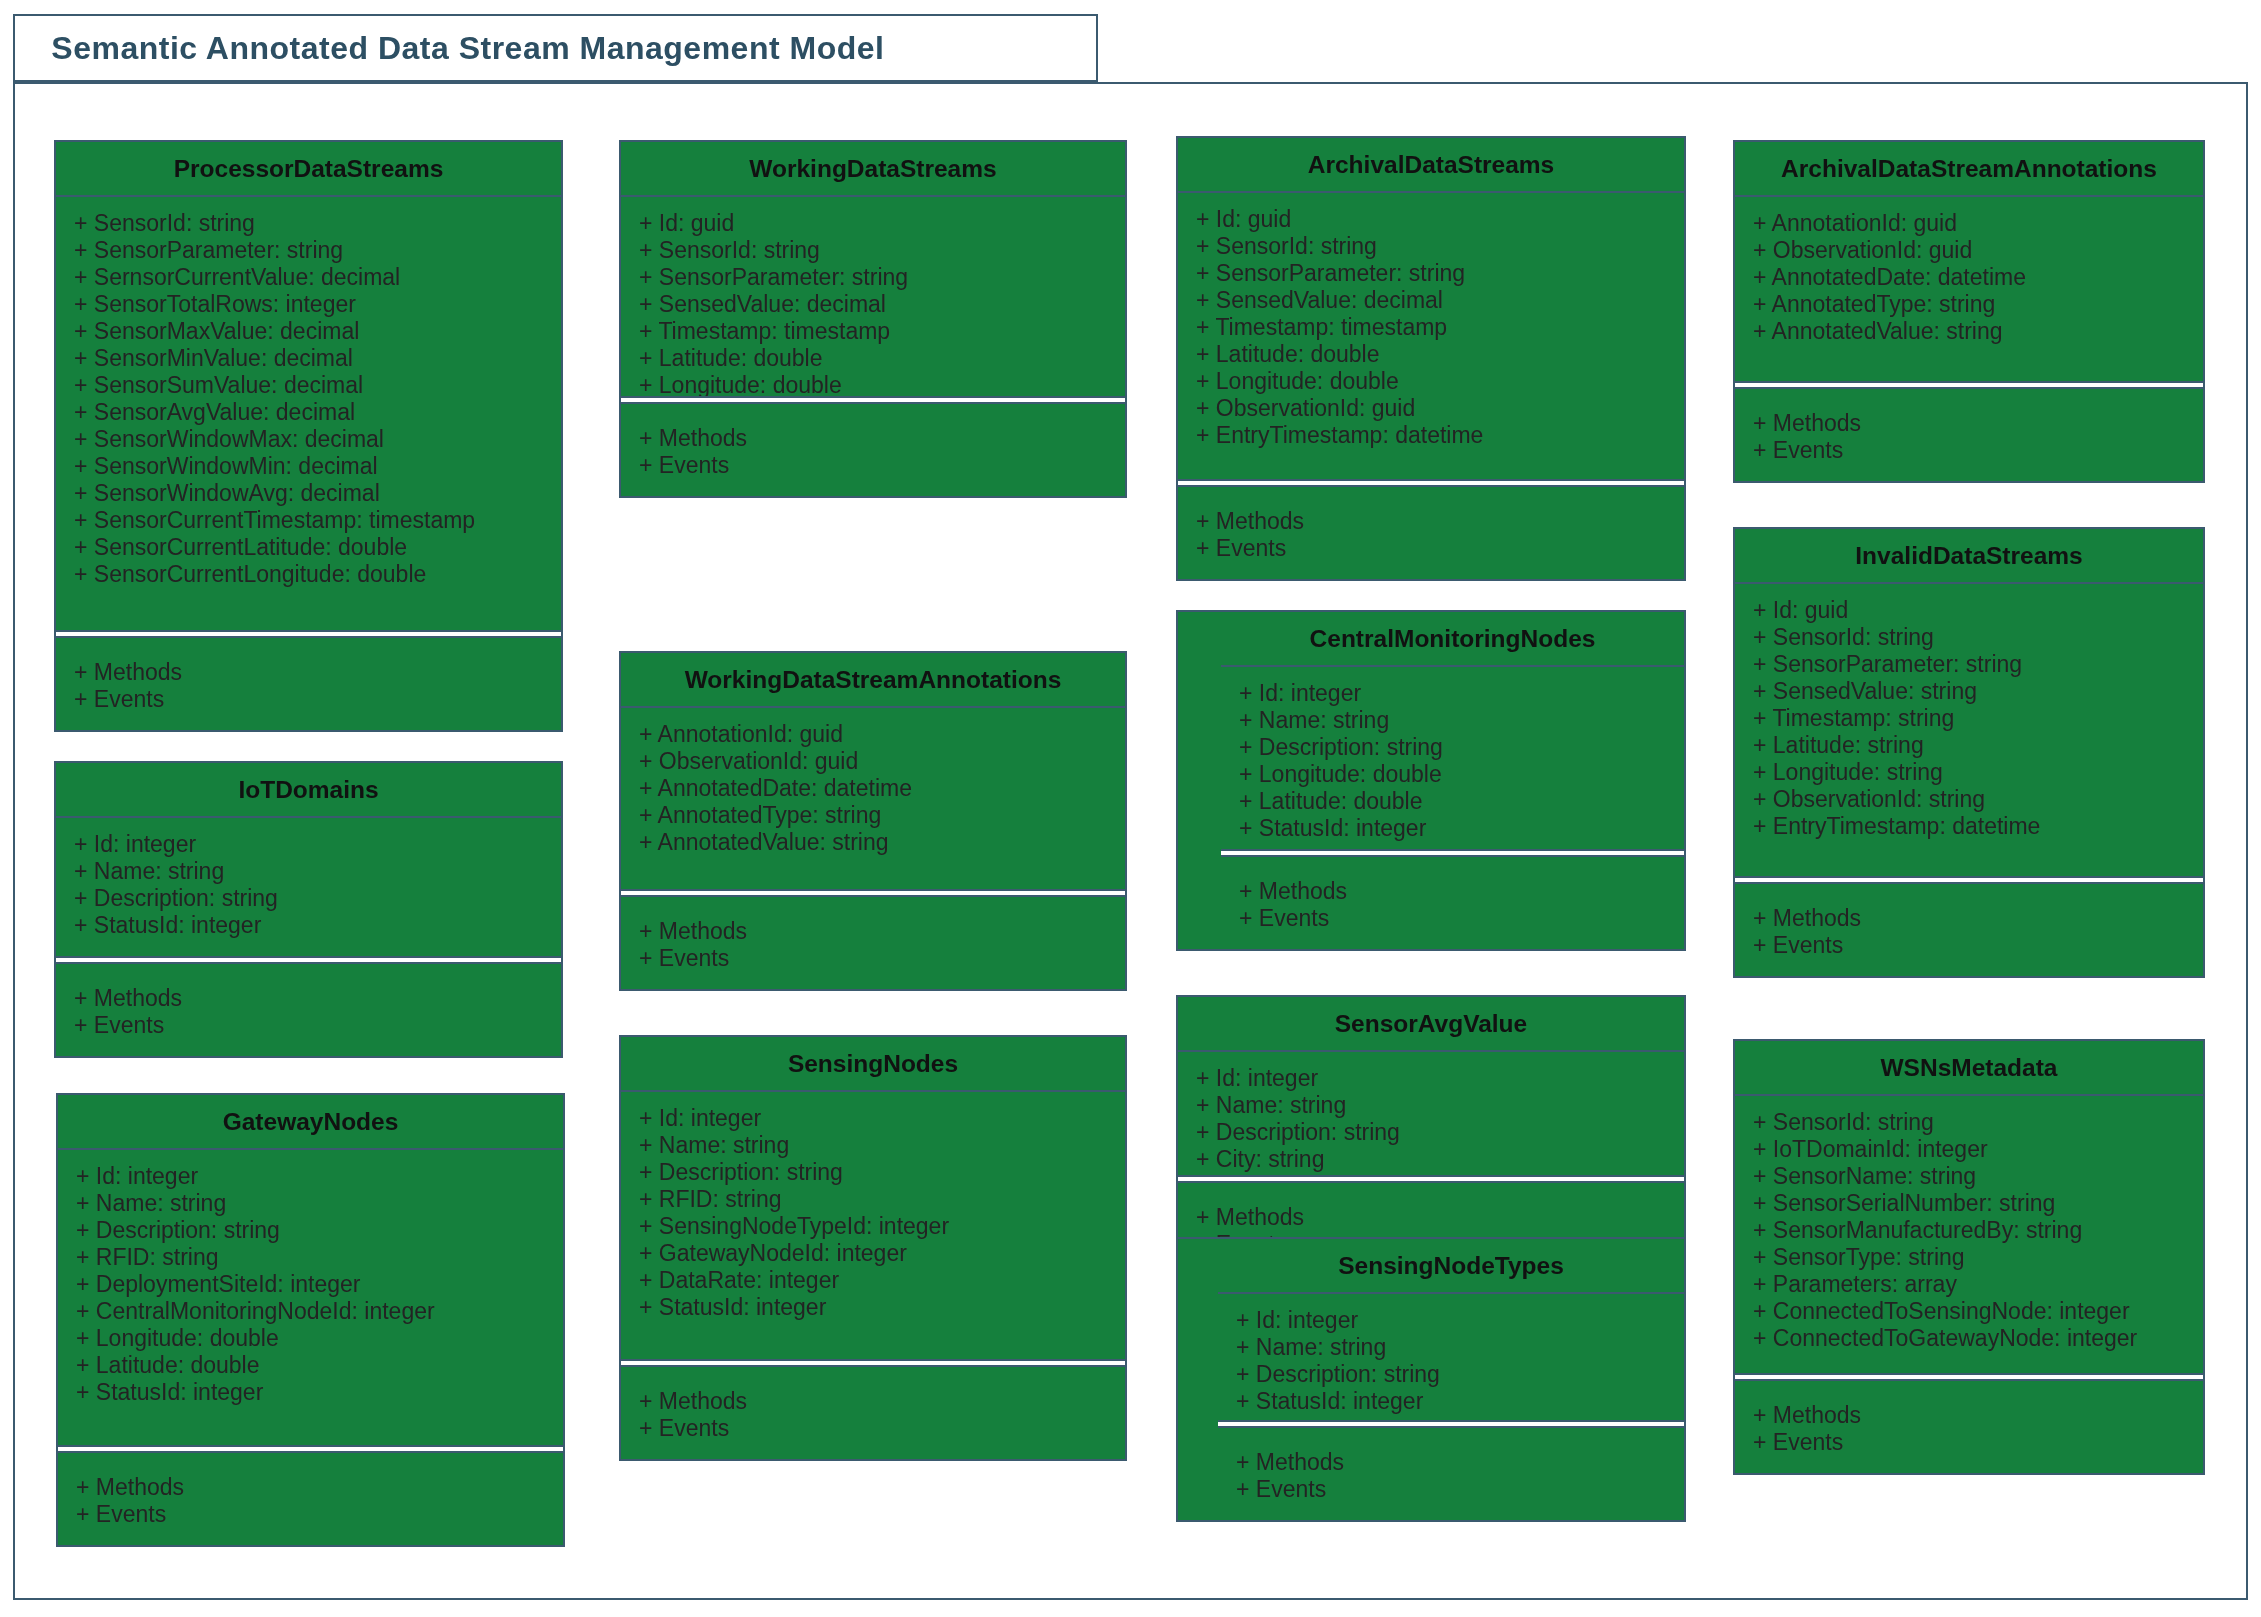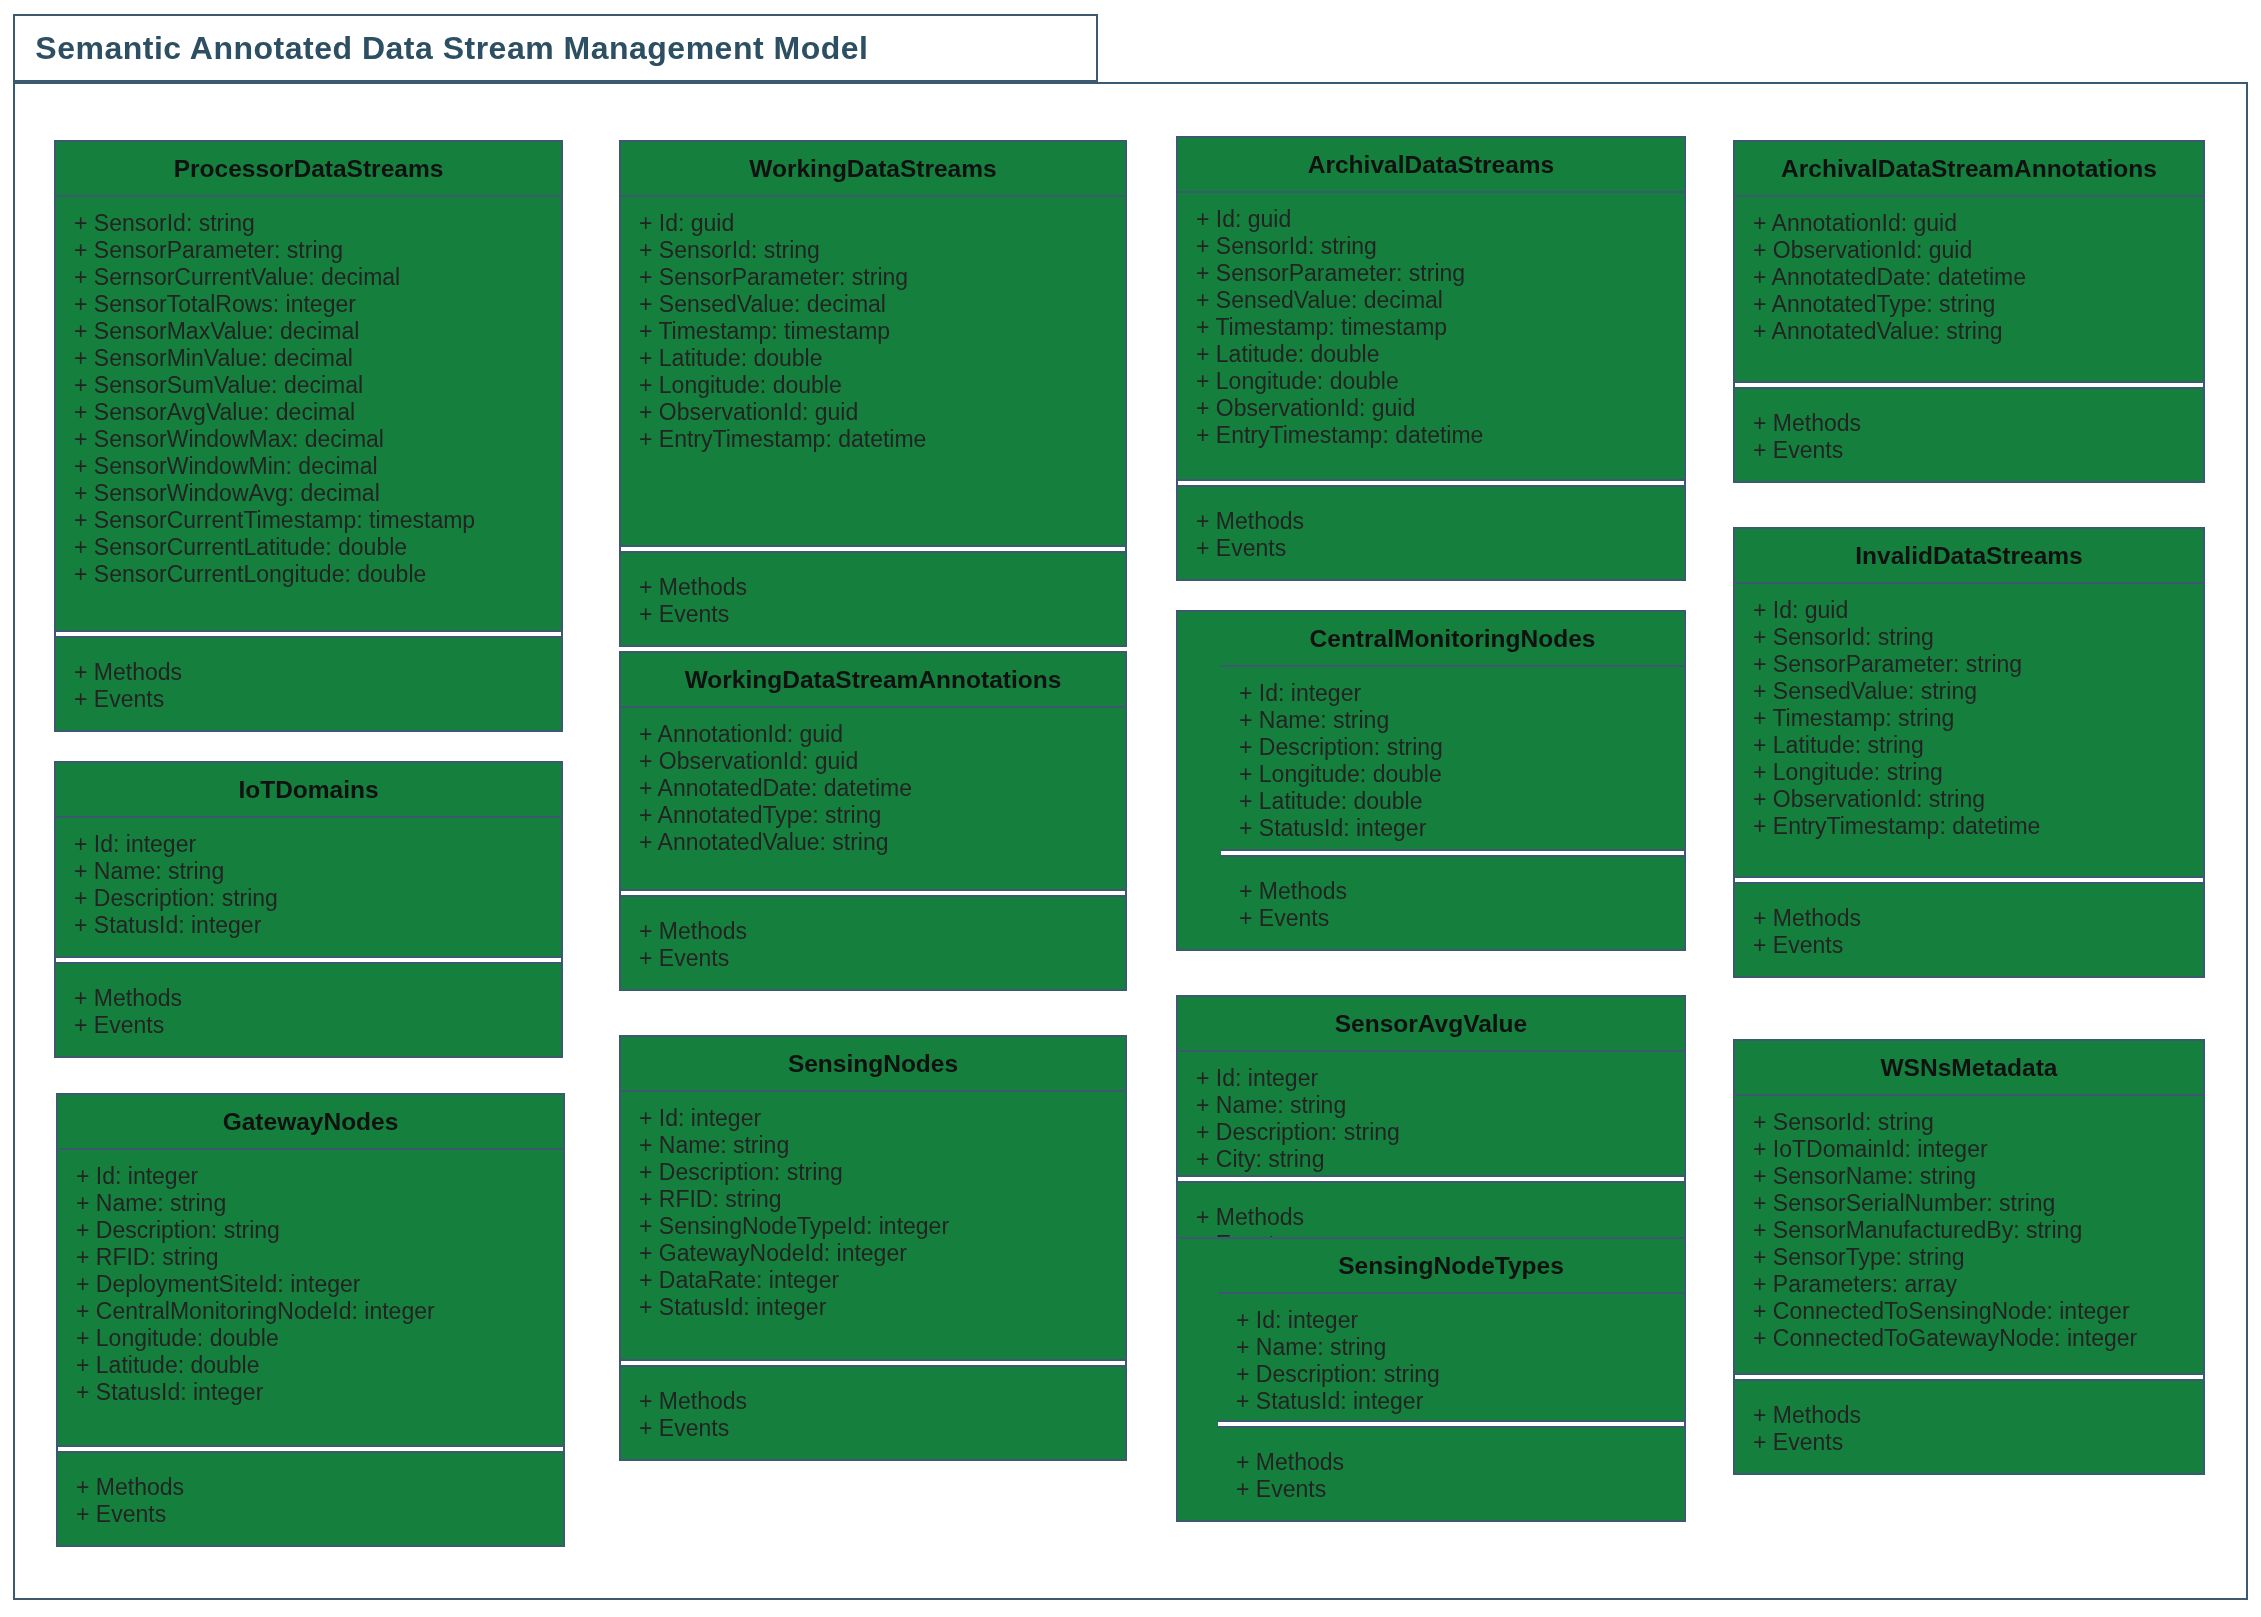--- a/index.html
+++ b/index.html
@@ -13,21 +13,21 @@
     width:2261px; height:1617px;
     position:relative;
     font-family:"Liberation Sans", sans-serif;
     color:var(--text);
   }
   .title-box{
     position:absolute; left:13.3px; top:14.4px; width:1085px; height:68px;
     border:2.7px solid var(--line);
     background:#fff;
     display:flex; align-items:center;
-    padding-left:20px;
+    padding-left:36px;
     z-index:3;
   }
   .title-box span{
     font-size:32px; font-weight:bold; color:var(--title-text);
     letter-spacing:0.5px;
   }
   .frame{
     position:absolute; left:13.3px; top:82px; width:2235px; height:1518px;
     border:2.7px solid var(--line);
     background:#fff;
@@ -60,21 +60,21 @@
   .class-methods{
     flex:0 0 auto;
     padding:21px 10.7px 17px 18px;
     font-size:23px; line-height:27px;
   }
   
   .pos-processor-data-streams{ left:54px; top:140px;  width:509px; height:592px; }
   .pos-iot-domains           { left:54px; top:761px; width:509px; height:297px; }
   .pos-gateway-nodes         { left:56px; top:1093px; width:509px; height:454px; }
   
-  .pos-working-data-streams            { left:619px; top:140px;  width:508px; height:507px; }
+  .pos-working-data-streams            { left:619px; top:140px;  width:508px; height:358px; }
   .pos-working-data-stream-annotations { left:619px; top:651px; width:508px; height:340px; }
   .pos-sensing-nodes                   { left:619px; top:1035px; width:508px; height:426px; }
   
   .pos-archival-data-streams   { left:1176px; top:136px;  width:510px; height:445px; }
   .pos-central-monitoring-nodes{ left:1176px; top:610px; width:510px; height:341px;padding-left:43px; }
   .pos-deployment-sites        { left:1176px; top:995px; width:510px; height:282px; }
   .pos-sensing-node-types      { left:1176px; top:1237px; width:510px; height:285px;padding-left:40px; }
   
   .pos-archival-data-stream-annotations{ left:1733px; top:140px;  width:472px; height:343px; }
   .pos-invalid-data-streams            { left:1733px; top:527px;  width:472px; height:451px; }

